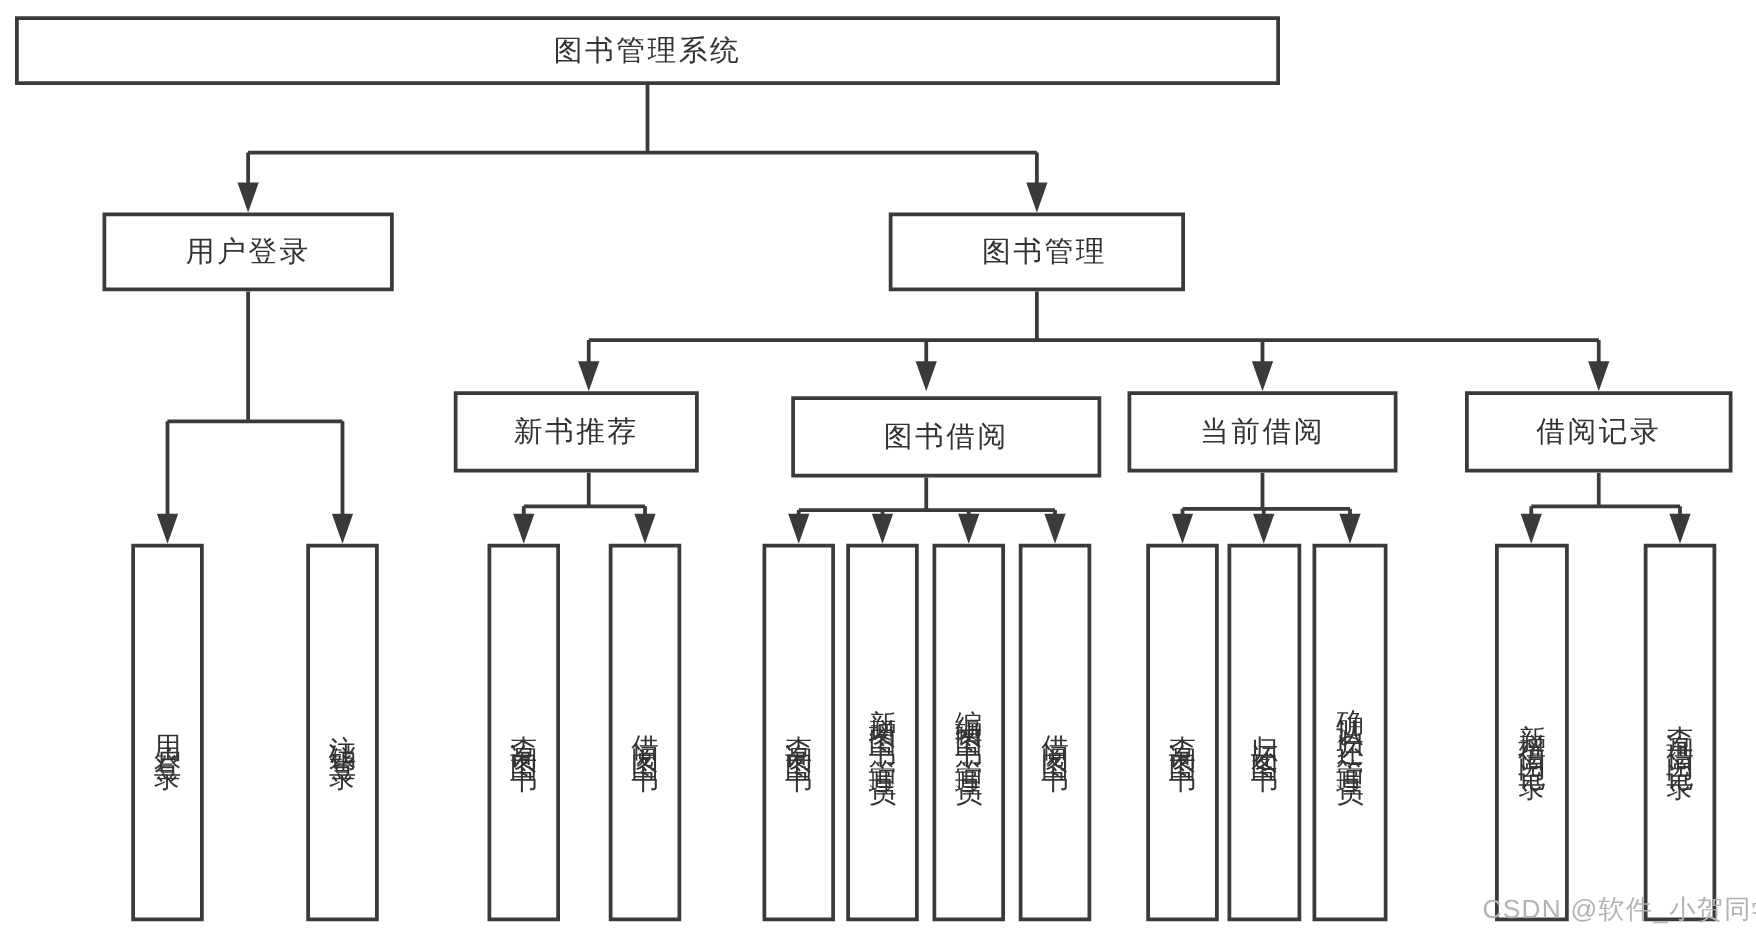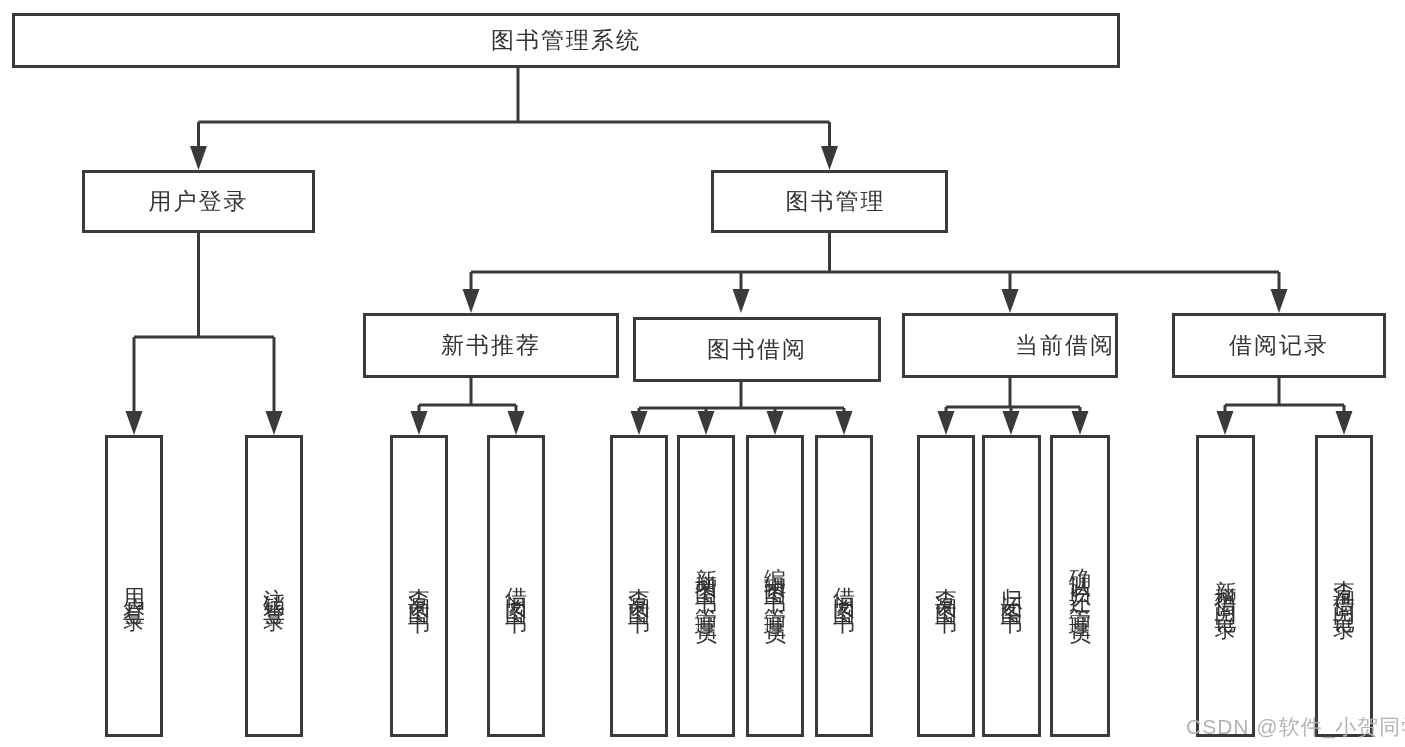--- a/index.html
+++ b/index.html
@@ -103,38 +103,38 @@
     <path d="M1010 378 V407 M946 407 H1080 M946 407 V415 M1011 407 V415 M1080 407 V415"></path>
     <polygon points="937.5,411 954.5,411 946,435"></polygon>
     <polygon points="1002.5,411 1019.5,411 1011,435"></polygon>
     <polygon points="1071.5,411 1088.5,411 1080,435"></polygon>
 
     <path d="M1279 378 V405 M1225 405 H1344 M1225 405 V415 M1344 405 V415"></path>
     <polygon points="1216.5,411 1233.5,411 1225,435"></polygon>
     <polygon points="1335.5,411 1352.5,411 1344,435"></polygon>
   </svg>
 
-  <div class="node" style="left:12px; top:13px; width:1108px; height:55px;">
+  <div class="node" style="left:12px; top:13px; width:1012px; height:55px;">
     <span class="label">图书管理系统</span>
   </div>
 
   <div class="node" style="left:82px; top:170px; width:233px; height:63px;">
     <span class="label">用户登录</span>
   </div>
   <div class="node" style="left:711px; top:170px; width:237px; height:63px;padding-left:12px;">
     <span class="label">图书管理</span>
   </div>
 
-  <div class="node" style="left:363px; top:313px; width:256px; height:65px;">
+  <div class="node" style="left:363px; top:313px; width:196px; height:65px;">
     <span class="label">新书推荐</span>
   </div>
   <div class="node" style="left:633px; top:317px; width:248px; height:65px;">
     <span class="label">图书借阅</span>
   </div>
-  <div class="node" style="left:902px; top:313px; width:216px; height:65px;justify-content:flex-end;">
+  <div class="node" style="left:902px; top:313px; width:216px; height:65px;">
     <span class="label">当前借阅</span>
   </div>
   <div class="node" style="left:1172px; top:313px; width:214px; height:65px;">
     <span class="label">借阅记录</span>
   </div>
 
   <div class="node leaf" style="left:105px; top:435px; width:58px; height:302px;">
     <span class="label">用户登录</span>
   </div>
   <div class="node leaf" style="left:245px; top:435px; width:58px; height:302px;">

